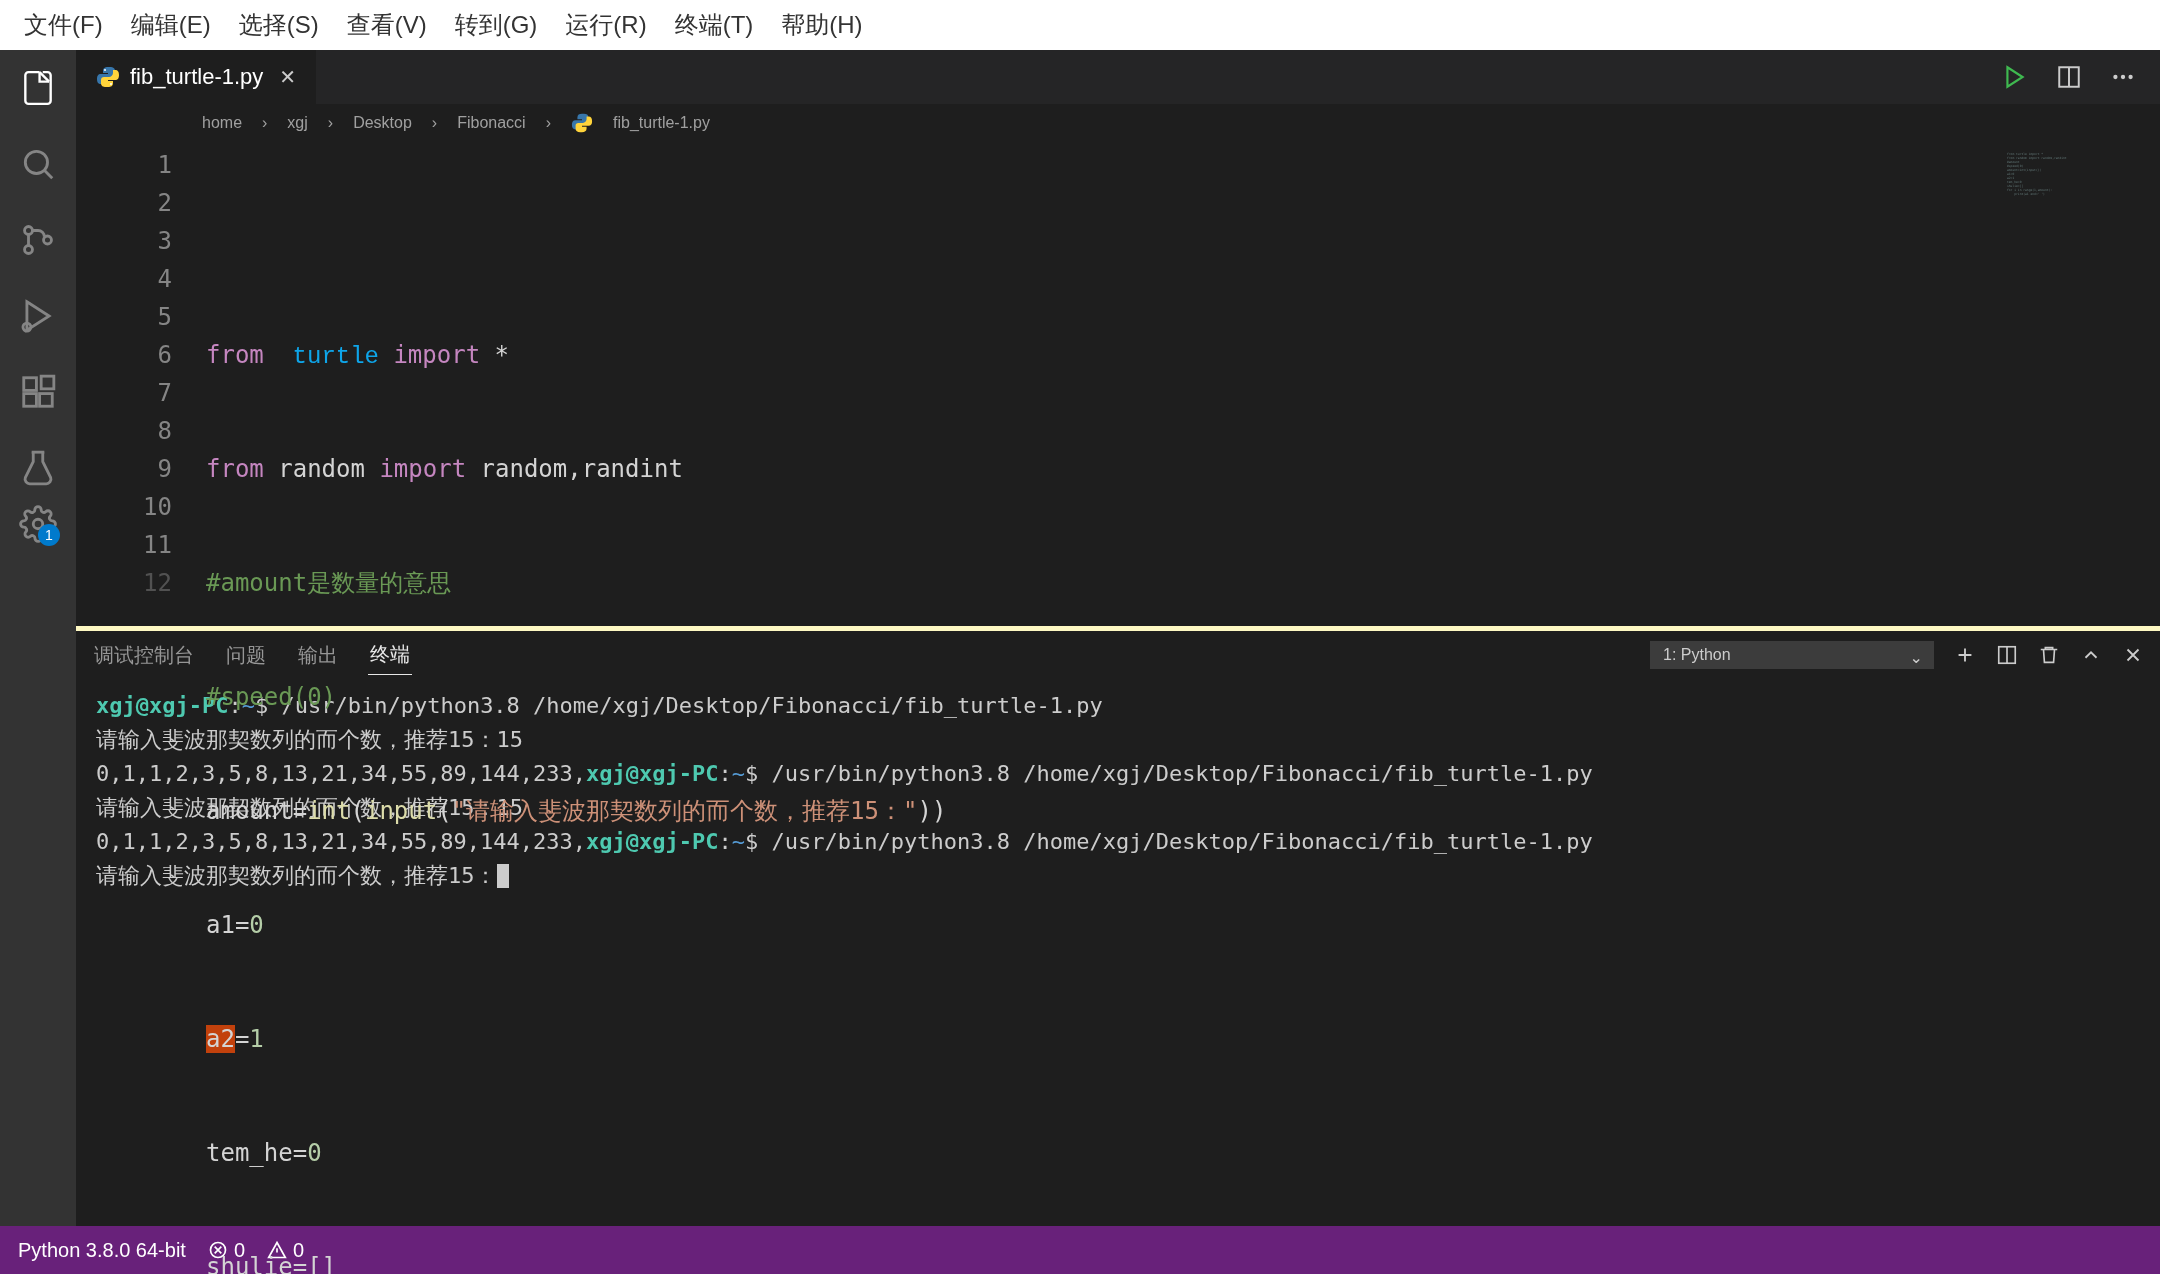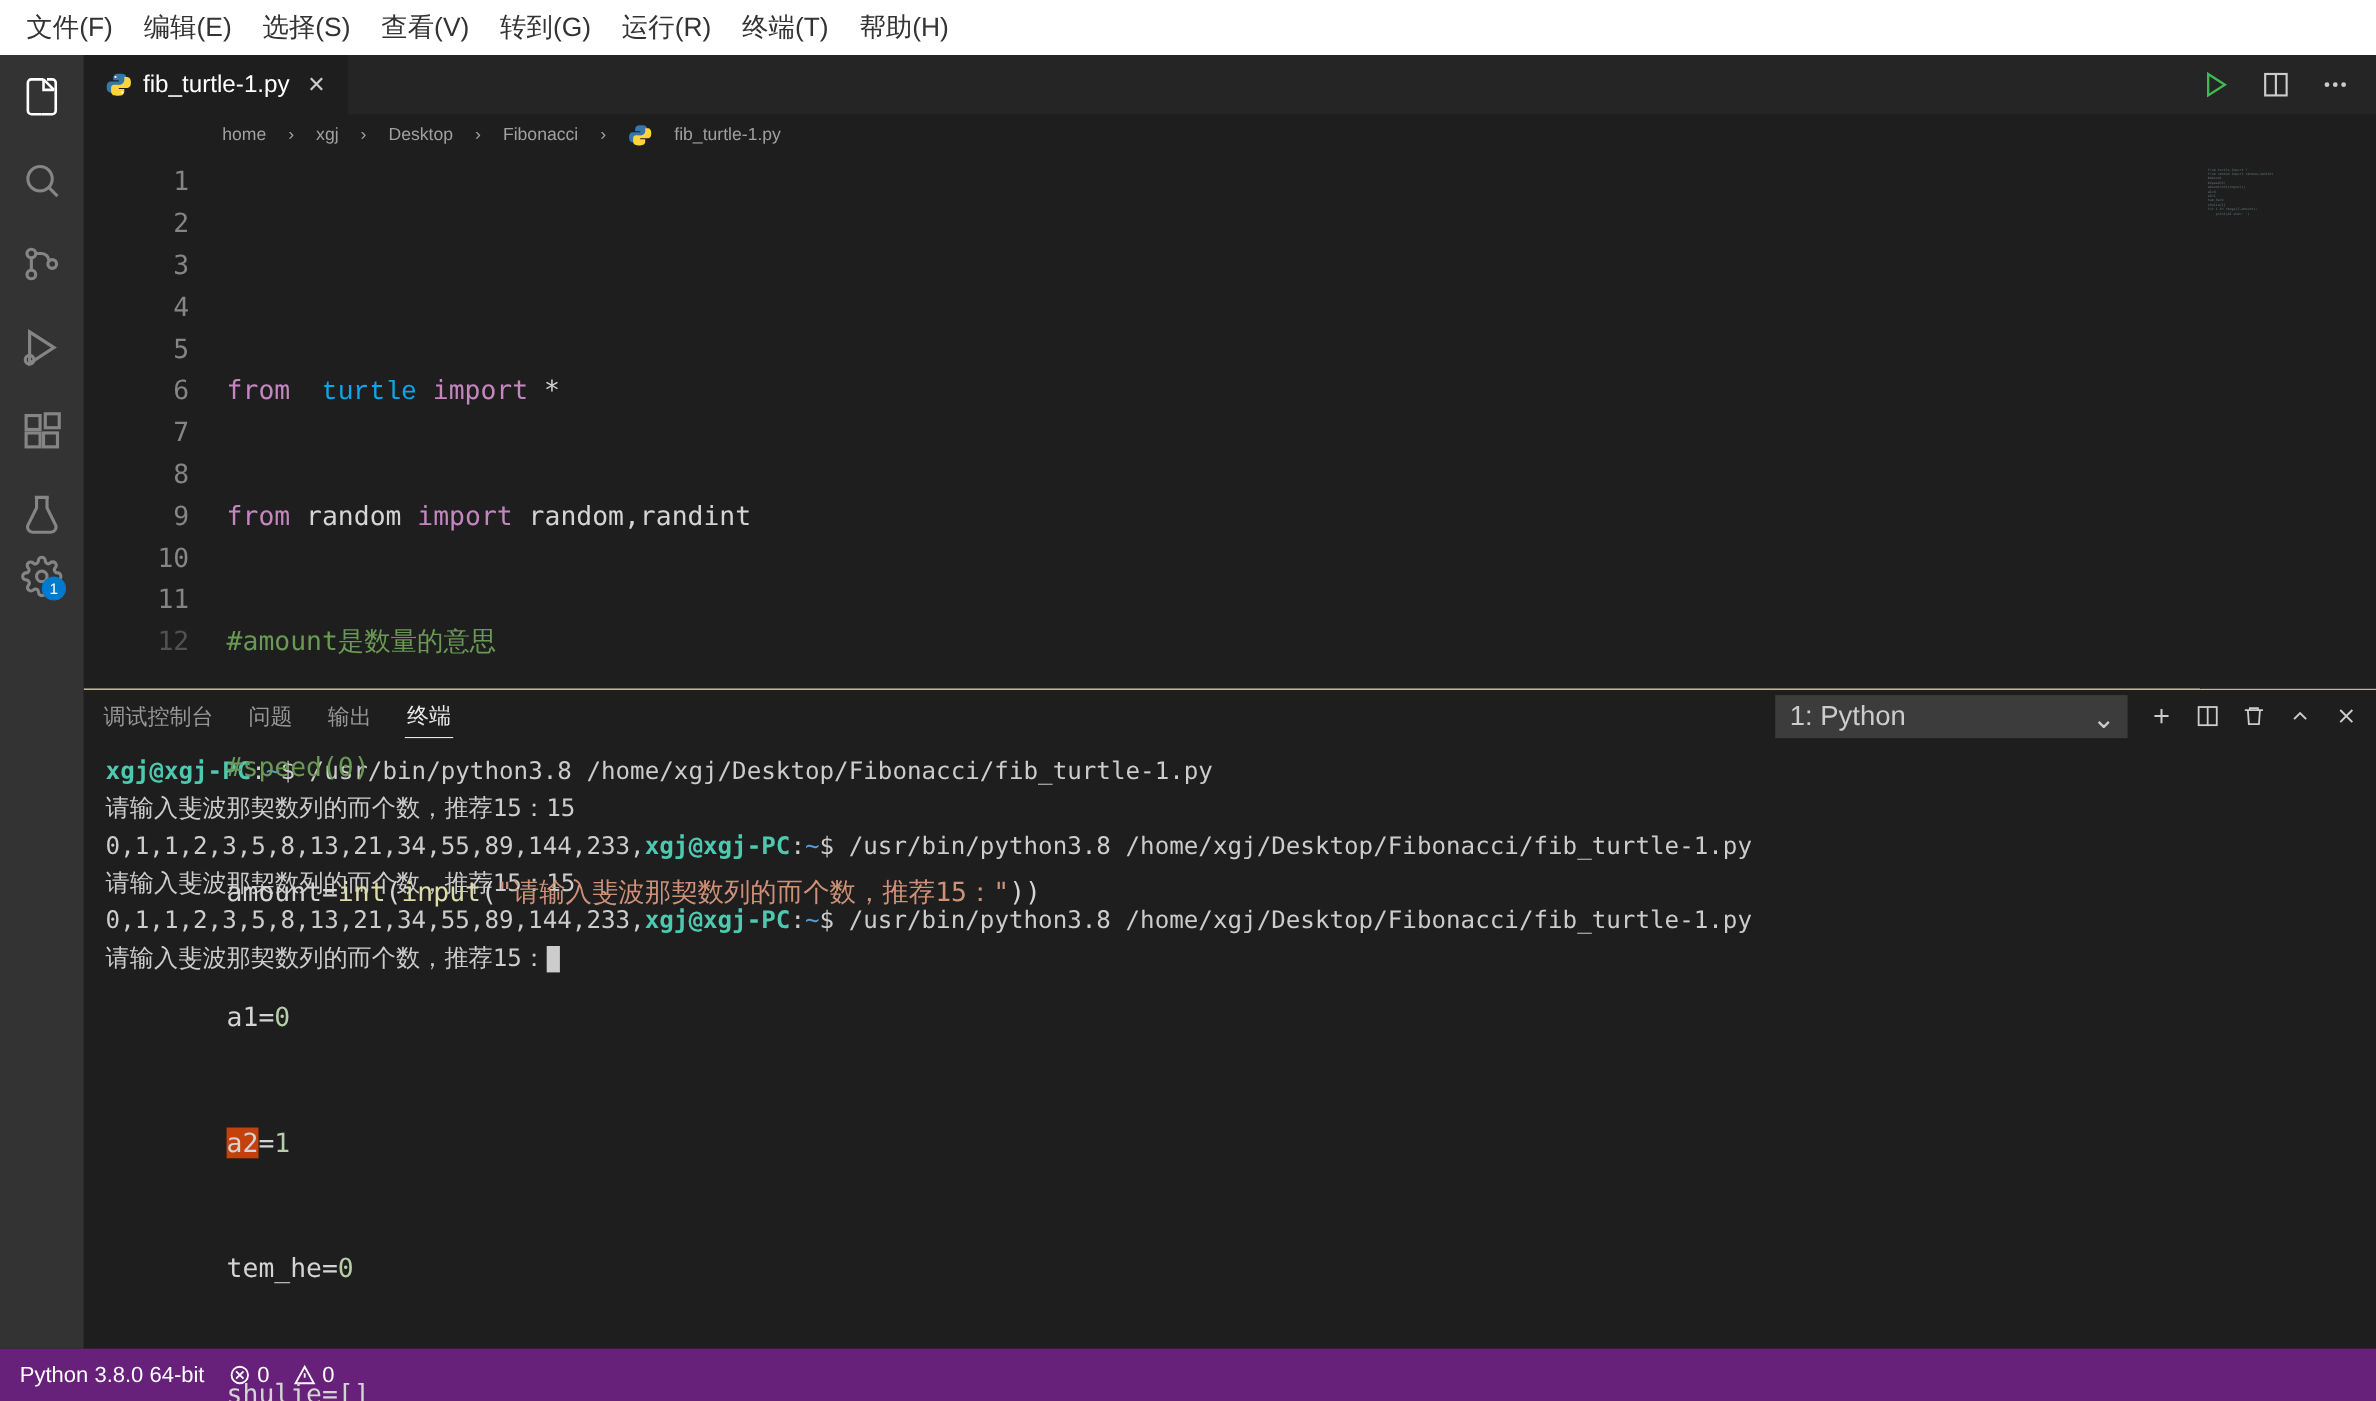--- a/index.html
+++ b/index.html
@@ -156,21 +156,21 @@
   margin: 6px;
   opacity: 0.6;
   font-size: 3px;
   line-height: 4px;
   color: #8aa;
   white-space: pre;
 }
 
 .panel {
   background: #1e1e1e;
-  border-top: 1px solid #fef9c3;
+  border-top: 5px solid #fef9c3;
   display: flex;
   flex-direction: column;
   height: 600px;
 }
 .panel-tabs {
   display: flex;
   align-items: center;
   height: 48px;
   padding: 0 16px;
   gap: 28px;
@@ -182,23 +182,23 @@
 .panel-tabs-right {
   margin-left: auto;
   display: flex;
   align-items: center;
   gap: 20px;
 }
 .terminal-select {
   background: #3c3c3c;
   color: #cccccc;
   border: 1px solid #3c3c3c;
-  font-size: 25px;
+  font-size: 16px;
   padding: 4px 40px 4px 12px;
-  width: 320px;
+  width: 284px;
   position: relative;
 }
 .terminal-select .chev { position: absolute; right: 10px; top: 6px; }
 .panel-icon { cursor: pointer; color: #cccccc; display:flex; }
 .panel-icon svg { width: 22px; height: 22px; }
 
 .terminal-body {
   flex: 1;
   padding: 10px 20px;
   font-family: "Menlo", "Consolas", monospace;

